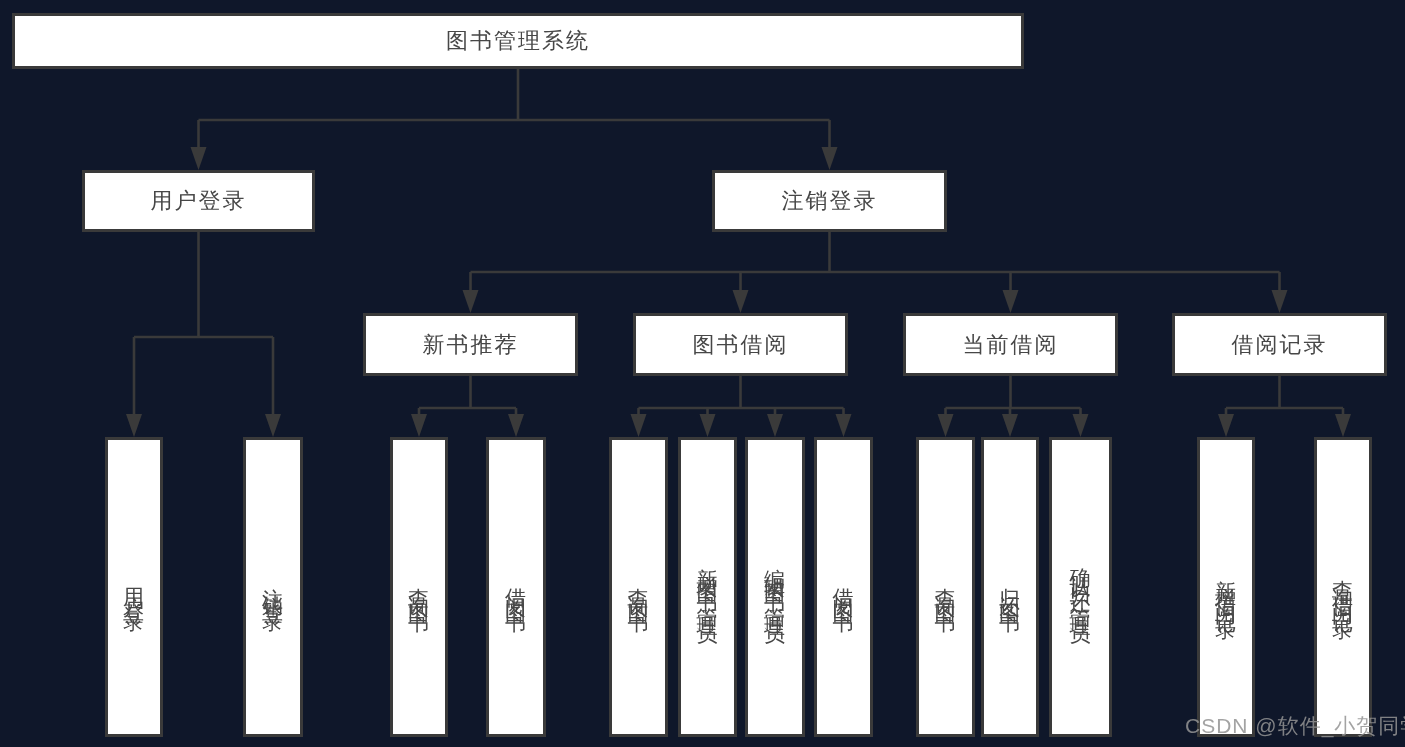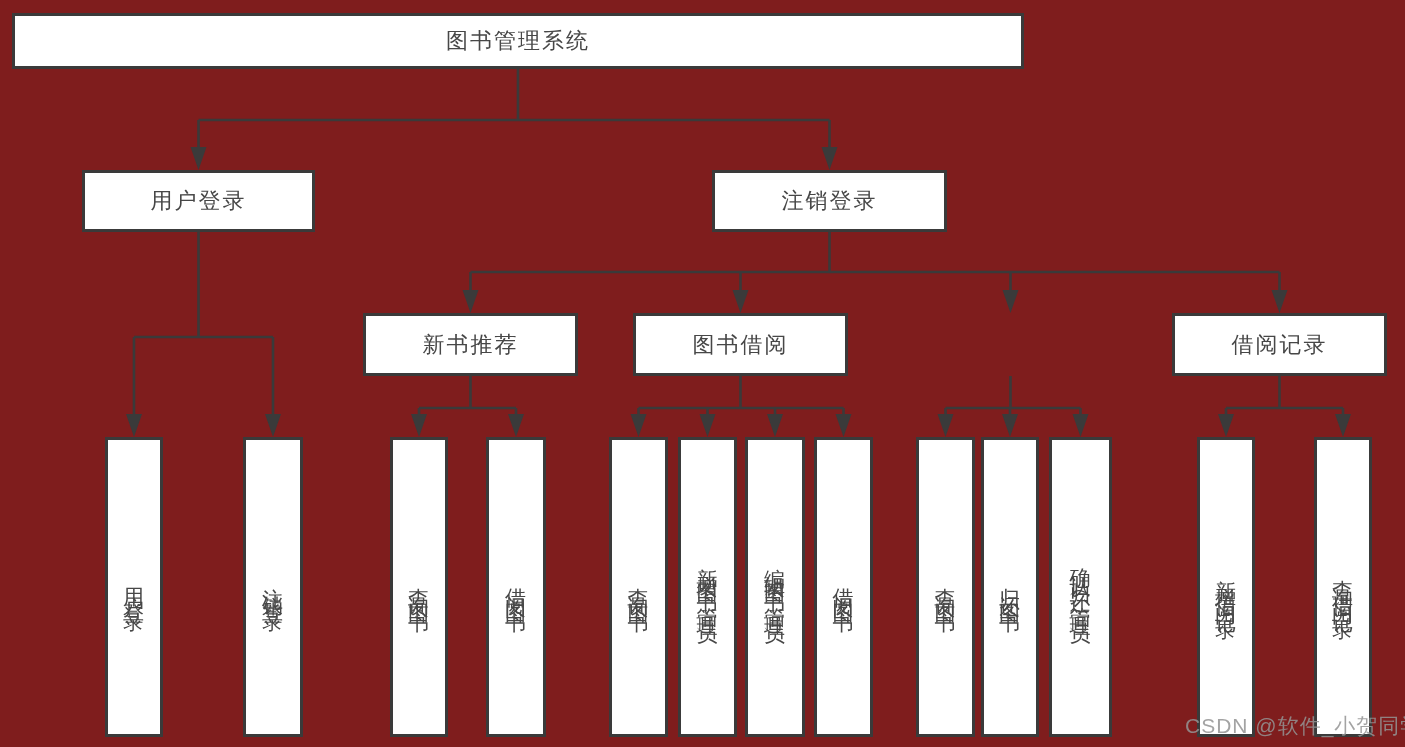--- a/index.html
+++ b/index.html
@@ -1,17 +1,17 @@
 <!DOCTYPE html>
 <html><head>
 <meta charset="utf-8">
 <style>
   html,body{margin:0;padding:0;background:#ffffff;}
   body{font-family:"Liberation Sans","DejaVu Sans",sans-serif;}
-  .canvas{position:relative;width:1405px;height:747px;background:#7f1d1d;overflow:hidden;}
+  .canvas{position:relative;width:1405px;height:747px;background:#0f172a;overflow:hidden;}
   .edges{position:absolute;left:0;top:0;width:1405px;height:747px;}
   .edges path{stroke:#3a3a3a;stroke-width:2.6;fill:none;}
   .edges polygon{fill:#3a3a3a;stroke:none;}
   .node{position:absolute;box-sizing:border-box;background:#ffffff;border:3px solid #3a3a3a;
         display:flex;align-items:center;justify-content:center;color:#474747;}
   .h-box span{font-size:22px;letter-spacing:2px;white-space:nowrap;}
   .v-box{top:437px;height:300px;}
   .v-box span{writing-mode:vertical-rl;text-orientation:mixed;font-size:21px;letter-spacing:8px;line-height:1;}
   .watermark{position:absolute;left:1185px;top:712px;font-size:21px;color:#949494;opacity:.85;
              letter-spacing:1px;white-space:nowrap;z-index:5;}
@@ -74,20 +74,23 @@
   <div class="node h-box" style="left:712px;top:170px;width:235px;height:62px">
     <span>注销登录</span>
   </div>
 
   <div class="node h-box" style="left:363px;top:313px;width:215px;height:63px">
     <span>新书推荐</span>
   </div>
   <div class="node h-box" style="left:633px;top:313px;width:215px;height:63px">
     <span>图书借阅</span>
   </div>
+  <div class="node h-box" style="left:903px;top:313px;width:215px;height:63px">
+    <span>当前借阅</span>
+  </div>
   <div class="node h-box" style="left:1172px;top:313px;width:215px;height:63px">
     <span>借阅记录</span>
   </div>
 
   <div class="node v-box" style="left:105px;width:58px">
     <span>用户登录</span>
   </div>
   <div class="node v-box" style="left:243px;width:60px">
     <span>注销登录</span>
   </div>

